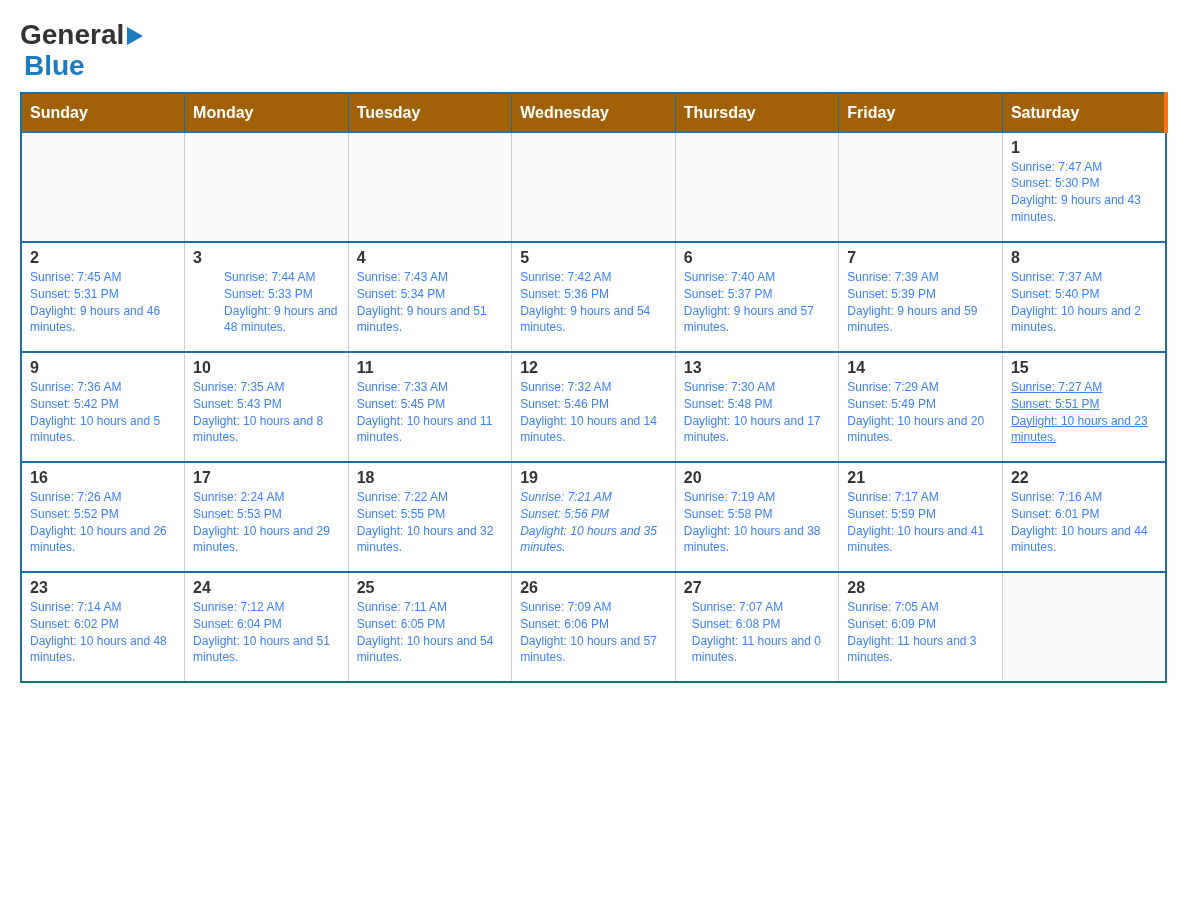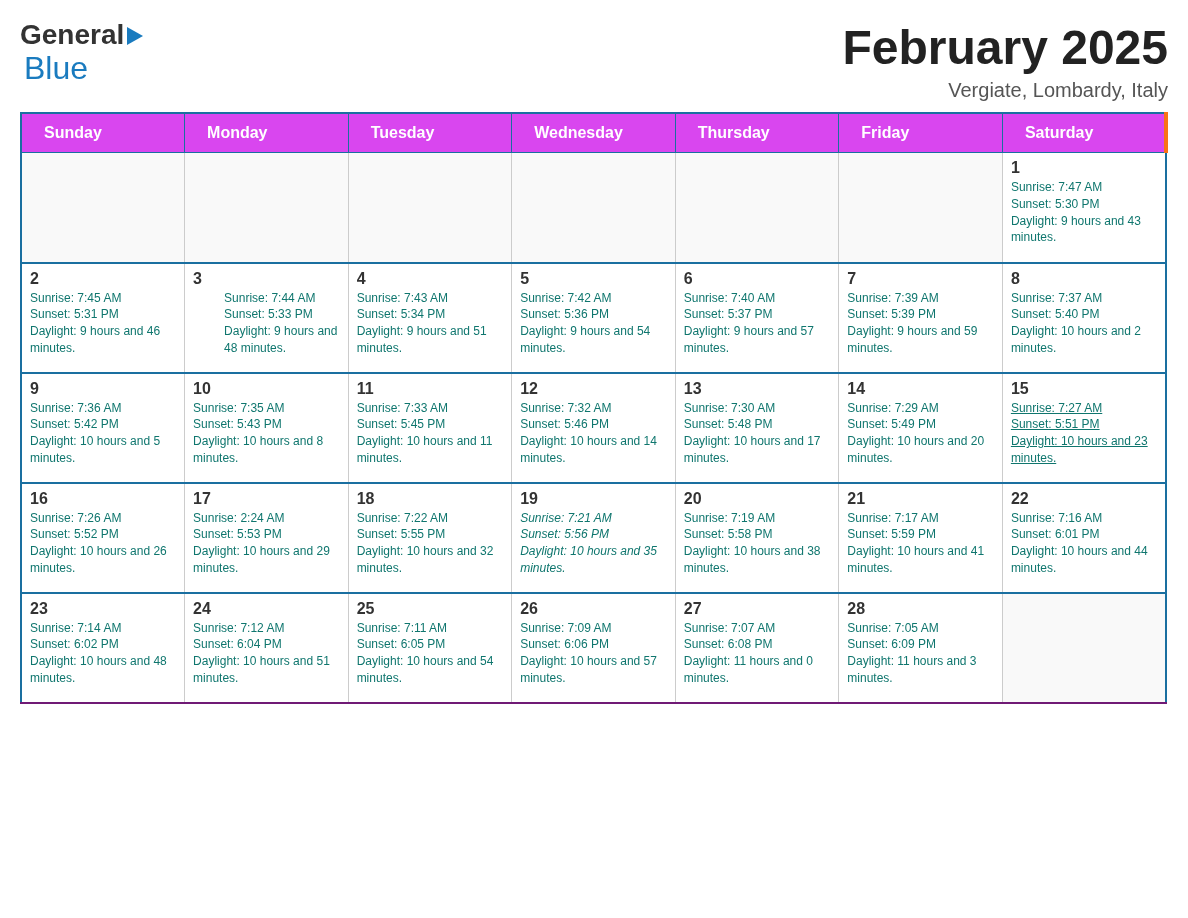--- a/index.html
+++ b/index.html
@@ -20,22 +20,22 @@
       display: flex;
       align-items: flex-end;
       gap: 0;
     }
     .logo-general {
       font-size: 28px;
       font-weight: bold;
       color: #333;
     }
     .logo-blue {
-      font-size: 32px;
-      font-weight: normal;
+      font-size: 28px;
+      font-weight: bold;
       color: #1a7bbf;
     }
     .title-section {
       text-align: right;
     }
     .calendar-title {
       font-size: 48px;
       font-weight: bold;
       color: #222;
     }
@@ -43,37 +43,37 @@
       font-size: 20px;
       color: #555;
       margin-top: 4px;
     }
     table {
       width: 100%;
       border-collapse: collapse;
       table-layout: fixed;
     }
     thead tr th {
-      background-color: #d946ef;
+      background-color: #a16207;
       color: #fff;
       font-size: 16px;
       font-weight: bold;
-      padding: 10px 22px;
+      padding: 10px 8px;
       text-align: left;
       border: 1px solid #1a6fa0;
     }
     tbody tr td {
       vertical-align: top;
       border: 1px solid #ccc;
       padding: 6px 8px;
       min-height: 110px;
       height: 110px;
     }
     tbody tr:last-child td {
-      border-bottom: 2px solid #701a75;
+      border-bottom: 2px solid #0f766e;
     }
     tbody tr td:first-child {
       border-left: 2px solid #1a6fa0;
     }
     tbody tr td:last-child {
       border-right: 2px solid #1a6fa0;
     }
     thead tr th:first-child {
       border-left: 2px solid #1a6fa0;
     }
@@ -84,21 +84,21 @@
       border-top: 2px solid #1a6fa0;
     }
     .day-number {
       font-size: 16px;
       font-weight: bold;
       color: #333;
       margin-bottom: 2px;
     }
     .day-info {
       font-size: 12px;
-      color: #0f766e;
+      color: #3b82f6;
       line-height: 1.4;
     }
     .empty-cell {
       background: #f9f9f9;
     }
     tbody tr td {
       background: #fff;
     }
     
     tbody tr:not(:first-child) td {
@@ -111,24 +111,20 @@
 <div class="header">
   <div class="logo">
     <div style="display:flex; flex-direction:column; line-height:1.1;">
       <div style="display:flex; align-items:center;">
         <span class="logo-general">General</span>
         <span style="display:inline-block; width:0; height:0; border-top: 9px solid transparent; border-bottom: 9px solid transparent; border-left: 16px solid #1a7bbf; margin-left:3px; margin-top:2px;"></span>
       </div>
       <span class="logo-blue" style="margin-left:4px;">Blue</span>
     </div>
   </div>
-  <div class="title-section">
-    <div class="calendar-title">February 2025</div>
-    <div class="calendar-subtitle">Vergiate, Lombardy, Italy</div>
-  </div>
 </div>
 
 <table>
   <thead>
     <tr>
     <th>Sunday</th>
         <th>Monday</th>
         <th>Tuesday</th>
         <th>Wednesday</th>
         <th>Thursday</th>
@@ -303,21 +299,21 @@
 Daylight: 10 hours and 54 minutes.</div>
         </td>
         <td>
           <div class="day-number">26</div>
           <div class="day-info" style="white-space: pre-line;">Sunrise: 7:09 AM
 Sunset: 6:06 PM
 Daylight: 10 hours and 57 minutes.</div>
         </td>
         <td>
           <div class="day-number">27</div>
-          <div class="day-info" style="white-space: pre-line;">Sunrise: 7:07 AM
+          <div class="day-info" style="white-space: pre-line; margin-left: 8px;">Sunrise: 7:07 AM
 Sunset: 6:08 PM
 Daylight: 11 hours and 0 minutes.</div>
         </td>
         <td>
           <div class="day-number">28</div>
           <div class="day-info" style="white-space: pre-line;">Sunrise: 7:05 AM
 Sunset: 6:09 PM
 Daylight: 11 hours and 3 minutes.</div>
         </td>
         <td class="empty-cell"></td>

